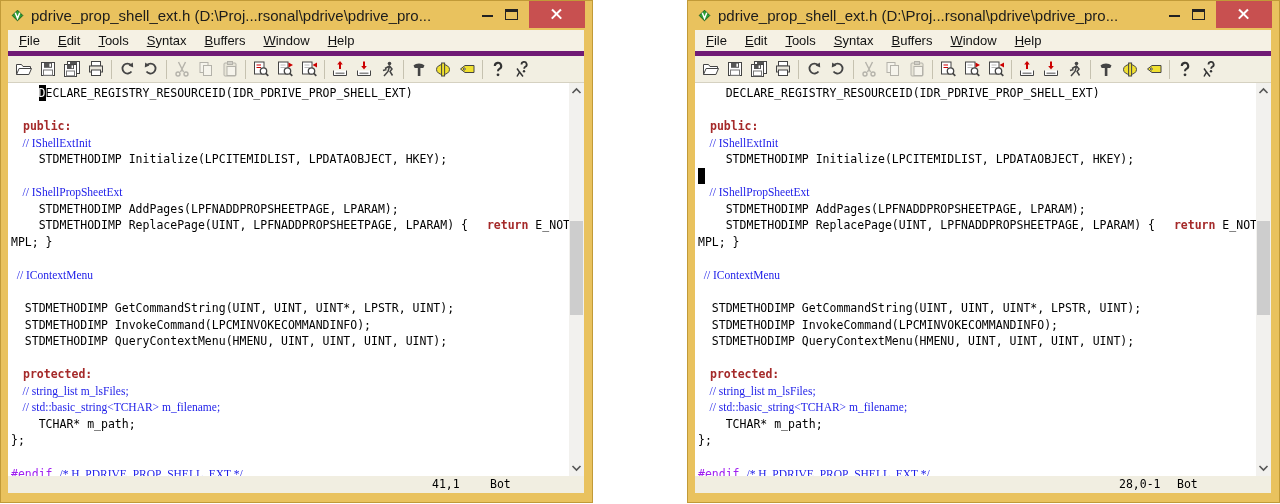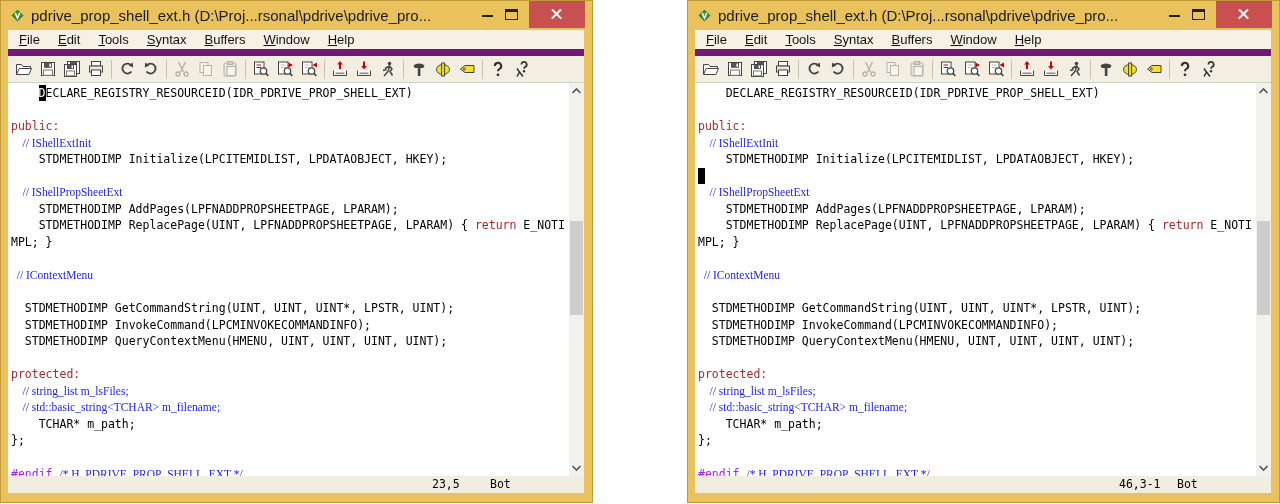--- a/index.html
+++ b/index.html
@@ -19,35 +19,35 @@
   .title-text{font-size:15px;color:#1c1c1c;white-space:nowrap;overflow:hidden;text-align:center;}
   .win-btns{position:absolute;right:7px;top:0;height:29px;display:flex;align-items:flex-start;}
   .btn-min,.btn-max{width:24px;height:27px;position:relative;}
   .btn-min i{position:absolute;left:6px;top:14px;width:11px;height:2px;background:#222;}
   .btn-max i{position:absolute;left:5px;top:8px;width:13px;height:11px;border:1px solid #222;border-top:3px solid #222;}
   .btn-close{width:56px;height:27px;background:var(--close-red);position:relative;margin-left:5px;}
   .btn-close i{position:absolute;width:13px;height:2.4px;background:#fff;top:12px;left:21px;}
   .btn-close .x1{transform:rotate(45deg);} .btn-close .x2{transform:rotate(-45deg);}
   .win-inner{position:absolute;left:7px;right:8px;top:29px;bottom:9px;display:flex;flex-direction:column;background:#fff;}
   .menubar{height:26px;background:var(--menu-bg);display:flex;align-items:center;padding-left:2px;
-    border-bottom:7px solid #701a75;flex:0 0 26px;}
+    border-bottom:5px solid #701a75;flex:0 0 26px;}
   .menu-item{font-size:13px;color:#111;padding:3px 9px;}
   .toolbar{height:27px;background:var(--tool-bg);display:flex;align-items:center;padding-left:4px;
     border-bottom:1px solid #d5d1c1;flex:0 0 27px;}
   .tb-btn{width:24px;height:23px;display:inline-flex;align-items:center;justify-content:center;}
   .tb-btn.disabled{opacity:0.35;}
   .tb-sep{width:1px;height:19px;background:#c6c2b0;margin:0 3px;}
   .textarea{flex:1 1 auto;position:relative;background:#fff;overflow:hidden;}
   .code{position:absolute;left:0;top:0;right:15px;bottom:0;padding:2px 0 0 3px;
     font-family:"DejaVu Sans Mono","Liberation Mono",monospace;font-size:11.5px;line-height:16.55px;
     white-space:pre;overflow:hidden;color:var(--c-plain);}
   .code-line{height:16.55px;}
   .c-plain{color:var(--c-plain);}
   .c-comment{color:var(--c-comment);font-family:Liberation Serif, serif;}
-  .c-stmt{color:var(--c-stmt);font-weight:normal;}
+  .c-stmt{color:var(--c-stmt);font-weight:bold;margin-left:12px;}
   .c-preproc{color:var(--c-preproc);}
   .cursor{position:absolute;width:7px;height:16px;background:#000;color:#fff;
     font-family:"DejaVu Sans Mono","Liberation Mono",monospace;font-size:11.5px;line-height:16px;}
   .scrollbar{position:absolute;right:0;top:0;bottom:0;width:15px;background:var(--sb-track);}
   .sb-up,.sb-down{position:absolute;left:0;width:15px;height:16px;display:flex;align-items:center;justify-content:center;}
   .sb-up{top:0;} .sb-down{bottom:0;}
   .sb-thumb{position:absolute;left:1px;width:13px;top:138px;height:94px;background:var(--sb-thumb);}
   .statusbar{flex:0 0 17px;background:var(--status-bg);position:relative;
     font-family:"DejaVu Sans Mono","Liberation Mono",monospace;font-size:11.5px;color:#000;}
   .ruler-pos{position:absolute;left:424px;top:1px;}
@@ -314,21 +314,21 @@
           </span>
           <span class="sb-thumb"></span>
           <span class="sb-down">
             <svg width="11" height="8" viewBox="0 0 11 8">
               <path d="M1.5 2l4 4 4-4" fill="none" stroke="#555" stroke-width="1.6"></path>
             </svg>
           </span>
         </div>
       </div>
       <div class="statusbar">
-        <span class="ruler-pos">23,5</span>
+        <span class="ruler-pos">41,1</span>
         <span class="ruler-scroll">Bot</span>
       </div>
     </div>
   </div>
 <div class="window w1">
     <div class="titlebar">
       <span class="vim-icon">
         <svg width="15" height="15" viewBox="0 0 16 16">
           <rect x="4" y="4" width="8" height="8" transform="rotate(45 8 8)" fill="#2e9e33" stroke="#1b5e20"></rect>
           <path d="M5.6 5l2.4 6 2.4-6" stroke="#fff" stroke-width="1.6" fill="none"></path>
@@ -476,17 +476,17 @@
           </span>
           <span class="sb-thumb"></span>
           <span class="sb-down">
             <svg width="11" height="8" viewBox="0 0 11 8">
               <path d="M1.5 2l4 4 4-4" fill="none" stroke="#555" stroke-width="1.6"></path>
             </svg>
           </span>
         </div>
       </div>
       <div class="statusbar">
-        <span class="ruler-pos">46,3-1</span>
+        <span class="ruler-pos">28,0-1</span>
         <span class="ruler-scroll">Bot</span>
       </div>
     </div>
   </div>
 
 </body></html>

